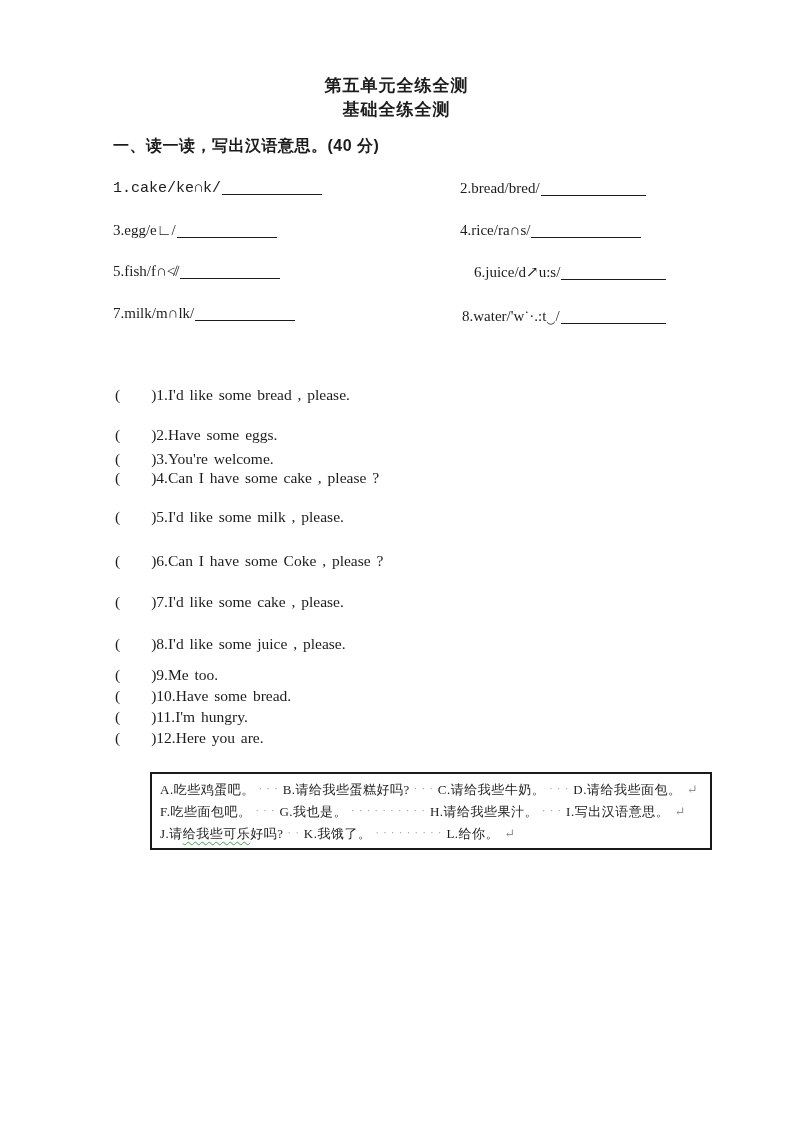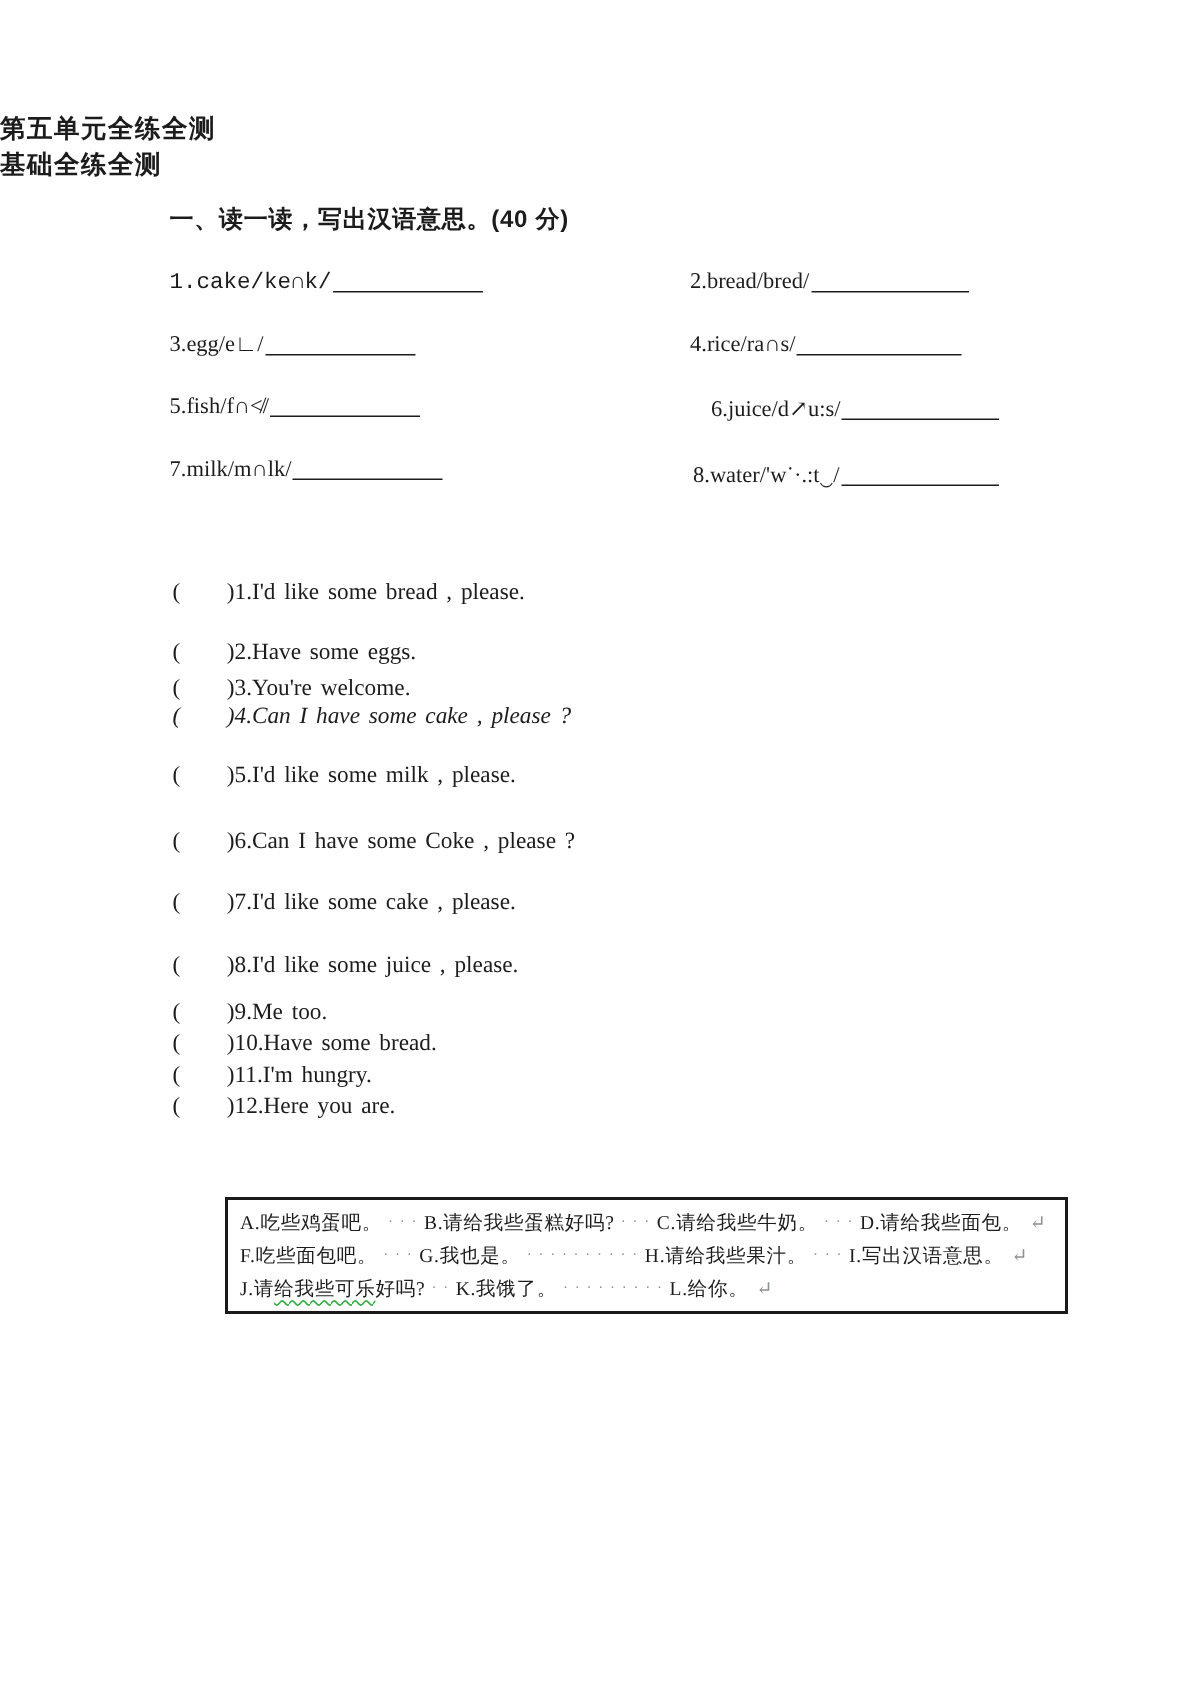--- a/index.html
+++ b/index.html
@@ -1,21 +1,21 @@
 <!DOCTYPE html>
 <html><head>
 <meta charset="utf-8">
 <style>
   html,body{margin:0;padding:0;background:#ffffff;}
   .page{
     position:relative;width:793px;height:1122px;background:#ffffff;
     font-family:"Liberation Serif","DejaVu Serif",serif;color:#1c1c1c;overflow:hidden;
   }
   .title,.subtitle{
-    position:absolute;left:0;width:100%;
+    position:absolute;left:0;width:100%;text-align:center;
     font-family:Liberation Mono, monospace;font-weight:700;
     font-size:17px;letter-spacing:1px;
   }
   .title{top:74px;}
   .subtitle{top:98px;}
   .sec-heading{
     position:absolute;left:113px;white-space:nowrap;
     font-family:"Liberation Sans","DejaVu Sans",sans-serif;font-weight:700;
     font-size:16px;letter-spacing:0.5px;
   }
@@ -25,21 +25,21 @@
   .blank{
     display:inline-block;height:14px;border-bottom:1px solid #1c1c1c;
     vertical-align:-3px;margin-left:1px;
   }
   .sentence{position:absolute;left:115px;font-size:15.5px;white-space:nowrap;word-spacing:2px;}
   .sentence .paren{display:inline-block;}
   .sentence .stext{display:inline-block;margin-left:31px;}
   .answer-box{
     position:absolute;left:150px;top:772px;width:543px;
     border:2px solid #1a1a1a;padding:4px 7px 4px 8px;
-    font-size:13px;line-height:22px;white-space:nowrap;margin-top:26px;
+    font-size:13px;line-height:22px;white-space:nowrap;
   }
   .box-line{height:22px;}
   .seg-item{letter-spacing:0.5px;}
   .seg-dots{color:#8b948b;font-size:10px;letter-spacing:1px;margin:0 4px;vertical-align:2px;}
   .seg-return{color:#8b948b;margin-left:5px;font-size:13px;}
   .seg-wavy{
     letter-spacing:0.5px;
     text-decoration:underline wavy #2fae3e;
     text-decoration-thickness:1px;
     text-underline-offset:3px;
@@ -63,21 +63,21 @@
     <div class="vocab-item" style="left: 460px; top: 180px;"><span>2.bread/bred/</span><span class="blank" style="width: 105px;"></span></div>
     <div class="vocab-item" style="left: 113px; top: 222px;"><span>3.egg/e∟/</span><span class="blank" style="width: 100px;"></span></div>
     <div class="vocab-item" style="left: 460px; top: 222px;"><span>4.rice/ra∩s/</span><span class="blank" style="width: 110px;"></span></div>
     <div class="vocab-item" style="left: 113px; top: 263px;"><span>5.fish/f∩≮/</span><span class="blank" style="width: 100px;"></span></div>
     <div class="vocab-item" style="left: 474px; top: 263px;"><span>6.juice/d↗u:s/</span><span class="blank" style="width: 105px;"></span></div>
     <div class="vocab-item" style="left: 113px; top: 305px;"><span>7.milk/m∩lk/</span><span class="blank" style="width: 100px;"></span></div>
     <div class="vocab-item" style="left: 462px; top: 305px;"><span>8.water/'w˙·.:t‿/</span><span class="blank" style="width: 105px;"></span></div>
     <div class="sentence" style="top: 386px;"><span class="paren">(</span><span class="stext">)1.I'd like some bread , please.</span></div>
     <div class="sentence" style="top: 401px; margin-top: 25px;"><span class="paren">(</span><span class="stext">)2.Have some eggs.</span></div>
     <div class="sentence" style="top: 450px;"><span class="paren">(</span><span class="stext">)3.You're welcome.</span></div>
-    <div class="sentence" style="top: 469px; font-style: italic;"><span class="paren">(</span><span class="stext">)4.Can I have some cake , please ?</span></div>
+    <div class="sentence" style="top: 469px;"><span class="paren">(</span><span class="stext">)4.Can I have some cake , please ?</span></div>
     <div class="sentence" style="top: 508px;"><span class="paren">(</span><span class="stext">)5.I'd like some milk , please.</span></div>
     <div class="sentence" style="top: 552px;"><span class="paren">(</span><span class="stext">)6.Can I have some Coke , please ?</span></div>
     <div class="sentence" style="top: 593px;"><span class="paren">(</span><span class="stext">)7.I'd like some cake , please.</span></div>
     <div class="sentence" style="top: 635px;"><span class="paren">(</span><span class="stext">)8.I'd like some juice , please.</span></div>
     <div class="sentence" style="top: 666px;"><span class="paren">(</span><span class="stext">)9.Me too.</span></div>
     <div class="sentence" style="top: 687px;"><span class="paren">(</span><span class="stext">)10.Have some bread.</span></div>
     <div class="sentence" style="top: 708px;"><span class="paren">(</span><span class="stext">)11.I'm hungry.</span></div>
     <div class="sentence" style="top: 729px;"><span class="paren">(</span><span class="stext">)12.Here you are.</span></div>
   </div>
 

